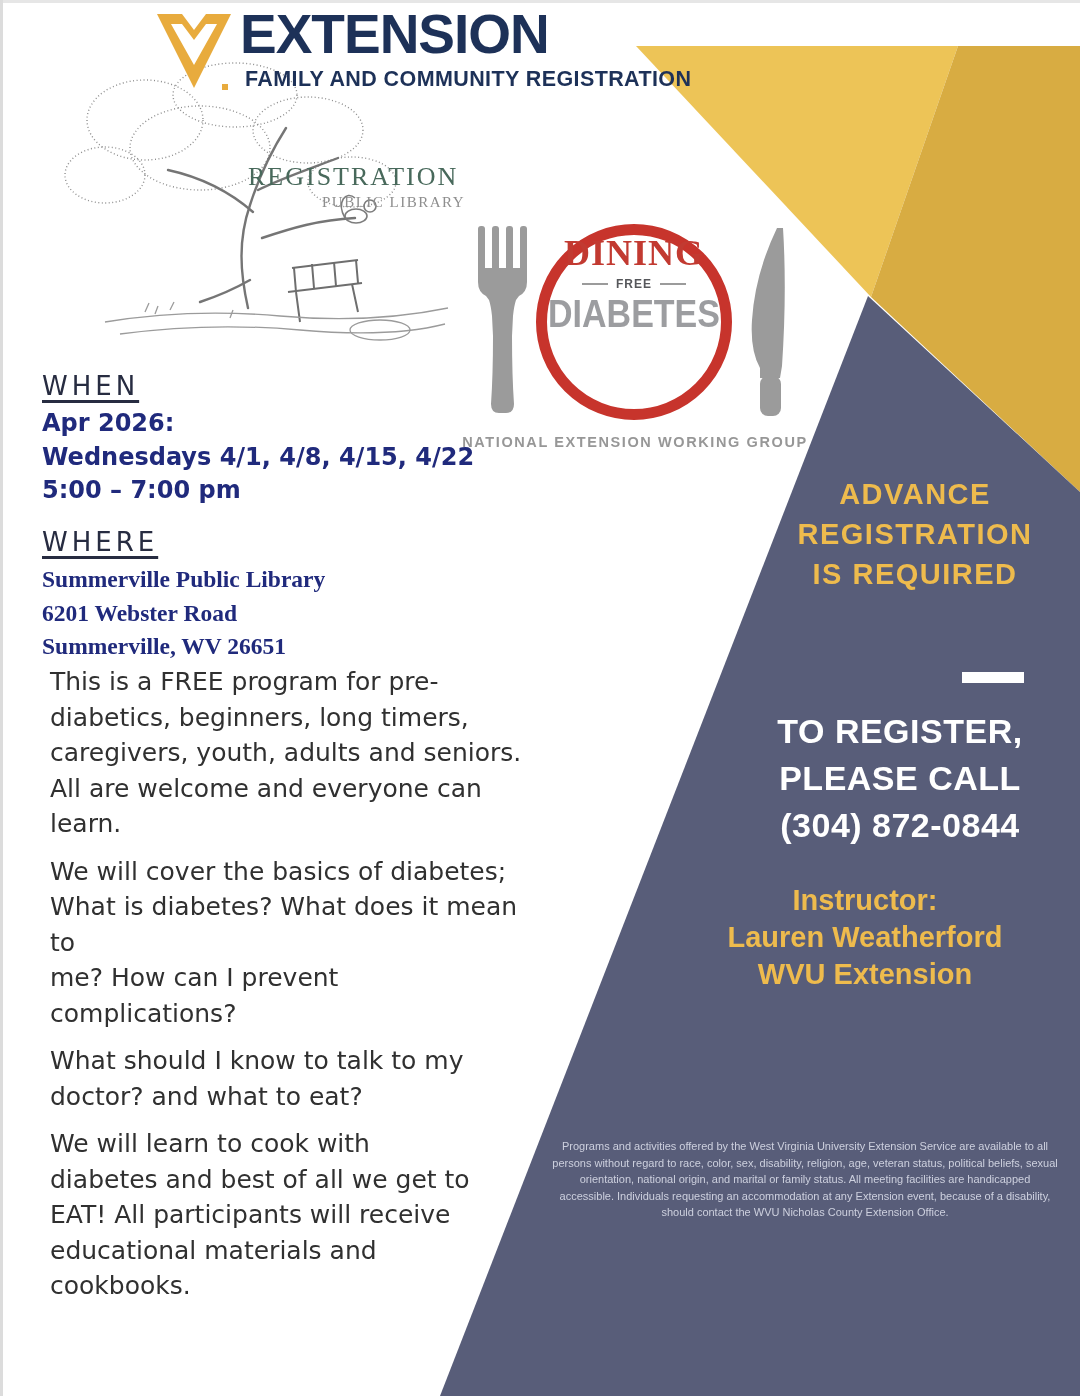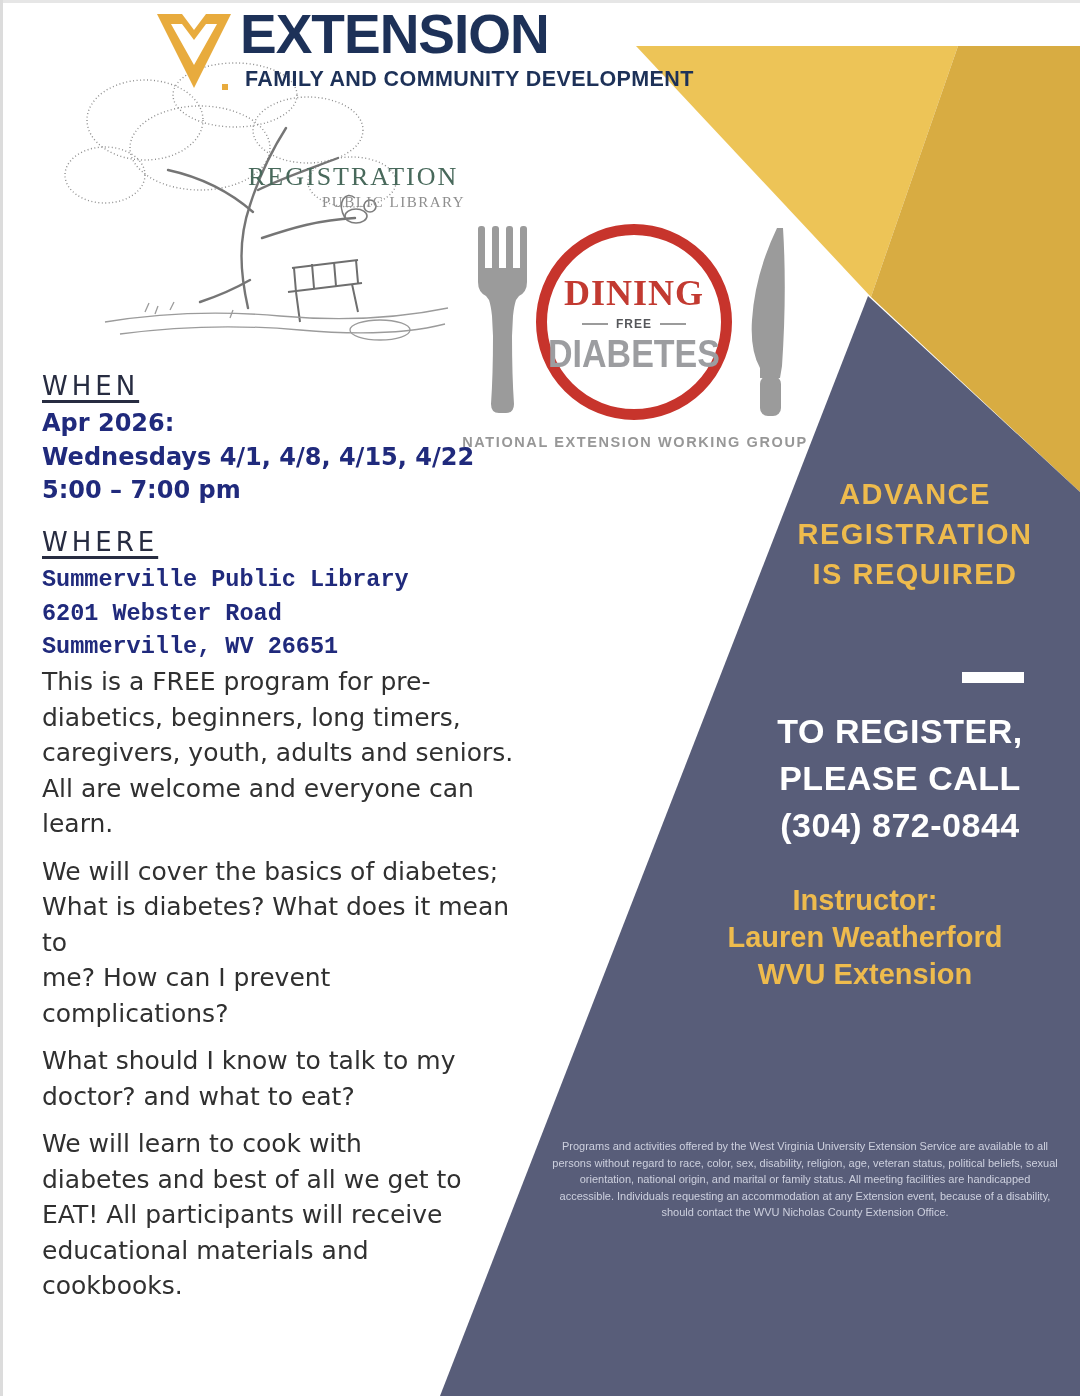--- a/index.html
+++ b/index.html
@@ -26,46 +26,46 @@
   .wv-logo{left:154px;top:8px;z-index:3;}
 
   
   .tree{left:50px;top:50px;z-index:1;opacity:.85;}
   .lib-name{left:248px;top:162px;font-family:"Liberation Serif",serif;font-size:26px;letter-spacing:2px;color:var(--green);z-index:2;}
   .lib-sub{left:322px;top:194px;font-family:"Liberation Serif",serif;font-size:15px;letter-spacing:1.5px;color:#8e8e8e;z-index:2;}
 
   
   .dwd{left:470px;top:222px;width:330px;height:240px;z-index:2;}
   .plate{position:absolute;left:66px;top:2px;width:174px;height:174px;border:11px solid var(--red);border-radius:50%;
-         background:#fff;display:flex;flex-direction:column;align-items:center;justify-content:center;}
+         background:#fff;display:flex;flex-direction:column;align-items:center;justify-content:flex-start;}
   .dwd-dining{font-family:"Liberation Serif",serif;font-weight:700;font-size:36px;letter-spacing:1px;color:#c23a31;line-height:1;}
   .with-row{display:flex;align-items:center;gap:8px;margin:7px 0 6px;}
   .with-row .rule{width:26px;height:2px;background:#9b9b9b;}
   .dwd-with{font-size:12px;font-weight:700;letter-spacing:1px;color:#56575b;line-height:1;}
   .dwd-diabetes{font-size:34px;font-weight:800;letter-spacing:0;color:#9c9da0;line-height:1;transform:scaleY(1.15);}
   .fork{position:absolute;left:6px;top:4px;}
   .knife{position:absolute;left:274px;top:4px;}
   .dwd-caption{position:absolute;left:-15px;top:212px;width:360px;text-align:center;
                font-size:14.5px;font-weight:600;letter-spacing:1.6px;color:#979797;}
 
   
   .sec-head{font-size:26px;font-weight:400;letter-spacing:4px;color:var(--ink);
             text-decoration:underline;text-decoration-thickness:3px;text-underline-offset:5px;z-index:2;
             font-family:"DejaVu Sans",sans-serif;}
   .when-head{left:42px;top:371px;}
   .when-body{left:42px;top:407px;font-family:"DejaVu Sans",sans-serif;font-size:24px;font-weight:700;
              line-height:33.5px;color:var(--royal);z-index:2;}
   .where-head{left:42px;top:527px;}
-  .where-body{left:42px;top:563px;font-family:Liberation Mono, monospace;font-size:23.5px;font-weight:700;
+  .where-body{left:42px;top:563px;font-family:Liberation Serif, serif;font-size:23.5px;font-weight:700;
               line-height:33.5px;color:var(--royal);z-index:2;}
 
   
   .paras{left:42px;top:664px;width:500px;z-index:2;font-family:"DejaVu Sans",sans-serif;
          font-size:25px;line-height:35.5px;color:var(--body);}
-  .paras p{margin:0 0 12px 0;}
+  .paras p{margin:0 0 12px 8px;}
 
   
   .advance{left:755px;top:474px;width:320px;text-align:center;font-size:29px;font-weight:700;
            letter-spacing:1.5px;line-height:40px;color:var(--goldtext);z-index:2;}
   .divider{left:962px;top:672px;width:62px;height:11px;background:#ffffff;z-index:2;}
   .call{left:710px;top:708px;width:380px;text-align:center;font-size:34px;font-weight:700;
         letter-spacing:.5px;line-height:47px;color:#ffffff;z-index:2;}
   .instructor{left:690px;top:882px;width:350px;text-align:center;font-size:29px;font-weight:700;
               line-height:37px;color:var(--goldtext);z-index:2;}
   .disclaimer{left:540px;top:1138px;width:530px;text-align:center;font-size:11px;line-height:16.5px;
@@ -82,21 +82,21 @@
     <polygon points="868,296 1080,492 1080,1396 440,1396" fill="var(--slate)"></polygon>
   </svg>
   <div class="edge-t"></div>
   <div class="edge-l"></div>
 
   <svg class="abs wv-logo" width="80" height="88" viewBox="0 0 80 88">
     <path fill="var(--wvgold)" fill-rule="evenodd" d="M3,6 H28 L40,22 L52,6 H77 L40,80 Z M17,16 H28 L40,32 L52,16 H63 L40,57 Z"></path>
     <rect x="68" y="76" width="6" height="6" fill="var(--wvgold)"></rect>
   </svg>
   <div class="abs ext-title">EXTENSION</div>
-  <div class="abs ext-dept">FAMILY AND COMMUNITY DEVELOPMENT</div>
+  <div class="abs ext-dept">FAMILY AND COMMUNITY REGISTRATION</div>
 
   <svg class="abs tree" width="400" height="300" viewBox="0 0 400 300">
     <g fill="none" stroke="#7a7a7a" stroke-width="1.4">
       <ellipse cx="95" cy="70" rx="58" ry="40" stroke-dasharray="1 2.5"></ellipse>
       <ellipse cx="185" cy="45" rx="62" ry="32" stroke-dasharray="1 2.5"></ellipse>
       <ellipse cx="258" cy="80" rx="55" ry="33" stroke-dasharray="1 2.5"></ellipse>
       <ellipse cx="55" cy="125" rx="40" ry="28" stroke-dasharray="1 2.5"></ellipse>
       <ellipse cx="150" cy="98" rx="70" ry="42" stroke-dasharray="1 2.5"></ellipse>
       <ellipse cx="302" cy="132" rx="44" ry="25" stroke-dasharray="1 2.5"></ellipse>
     </g>

